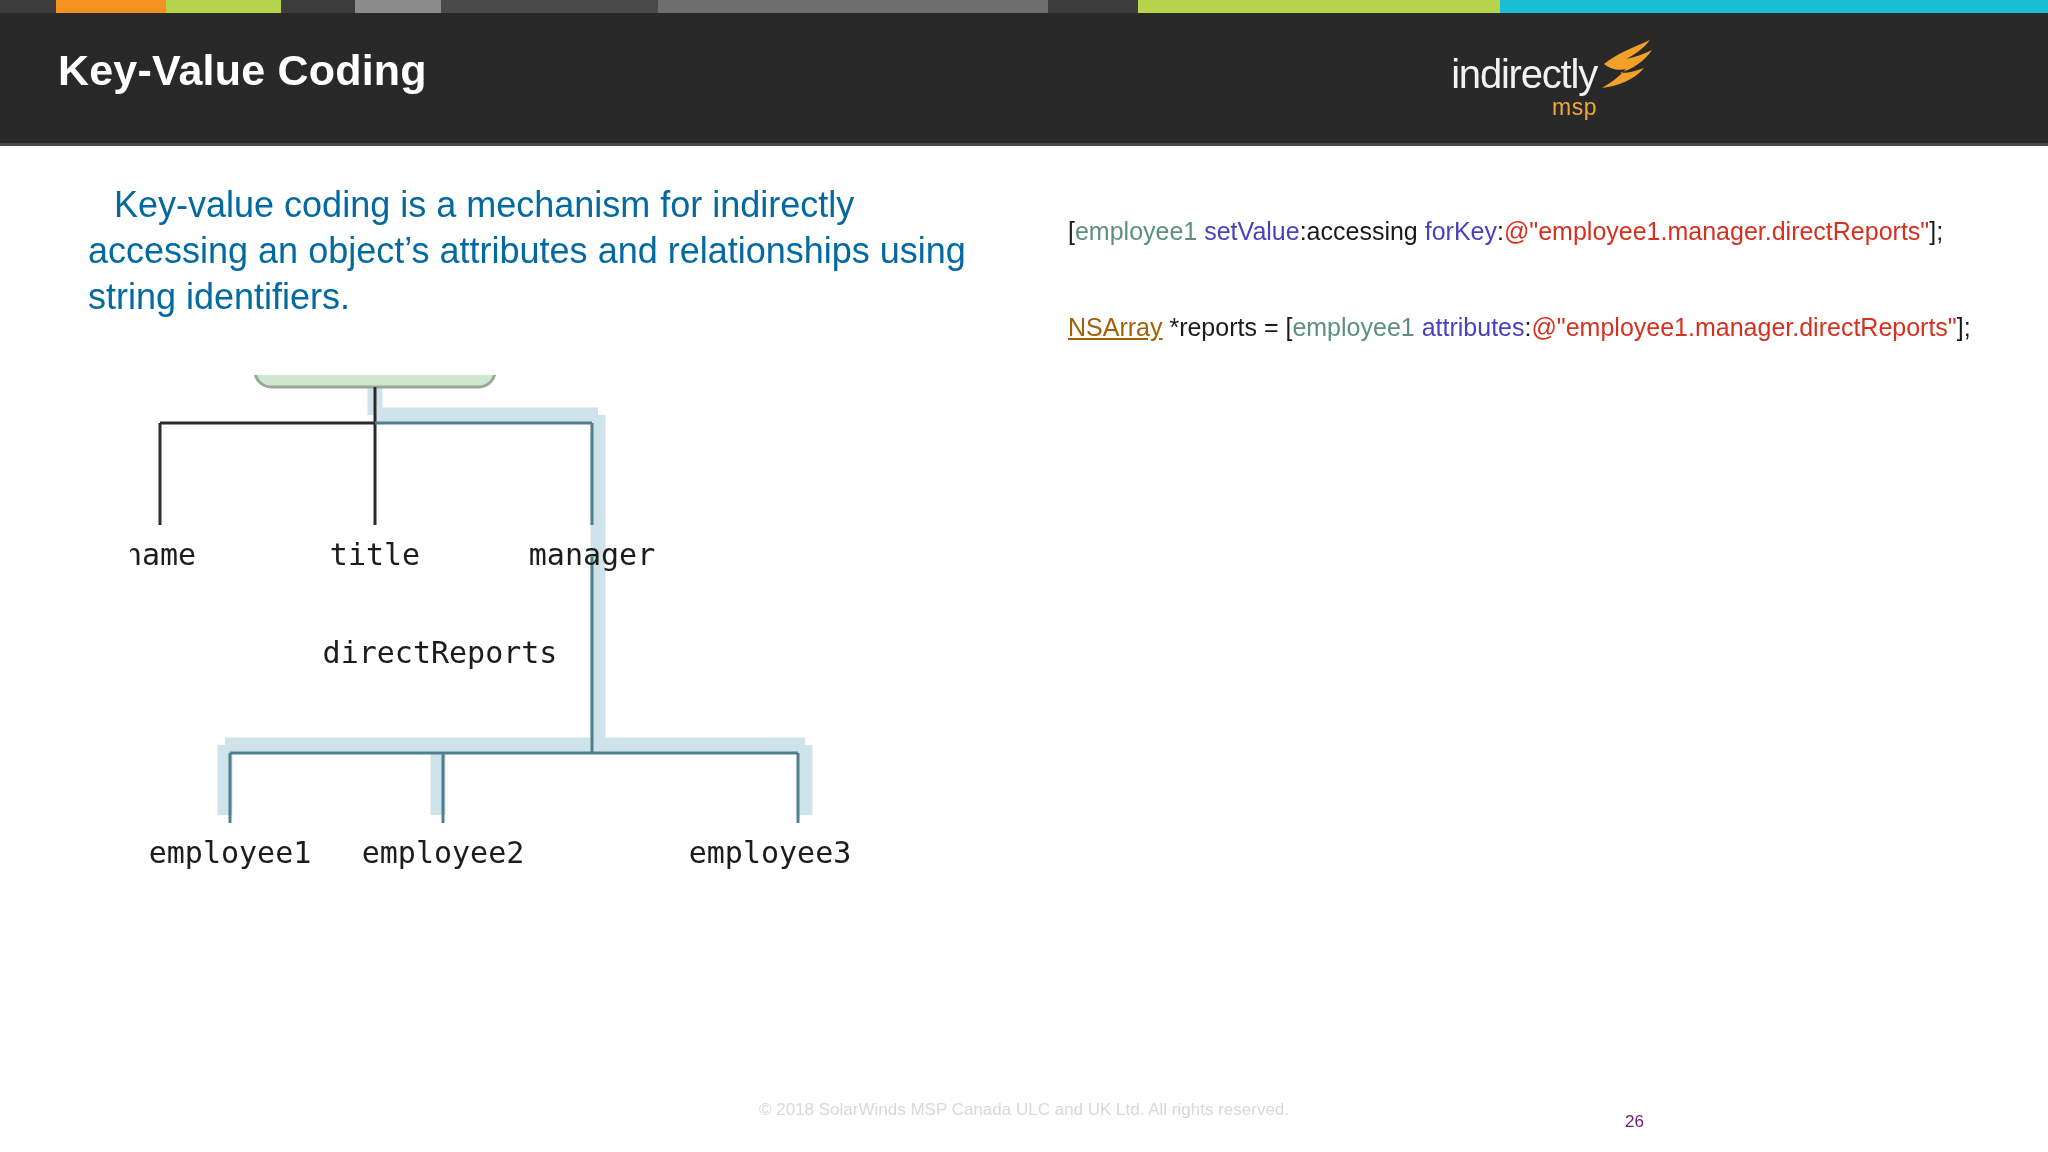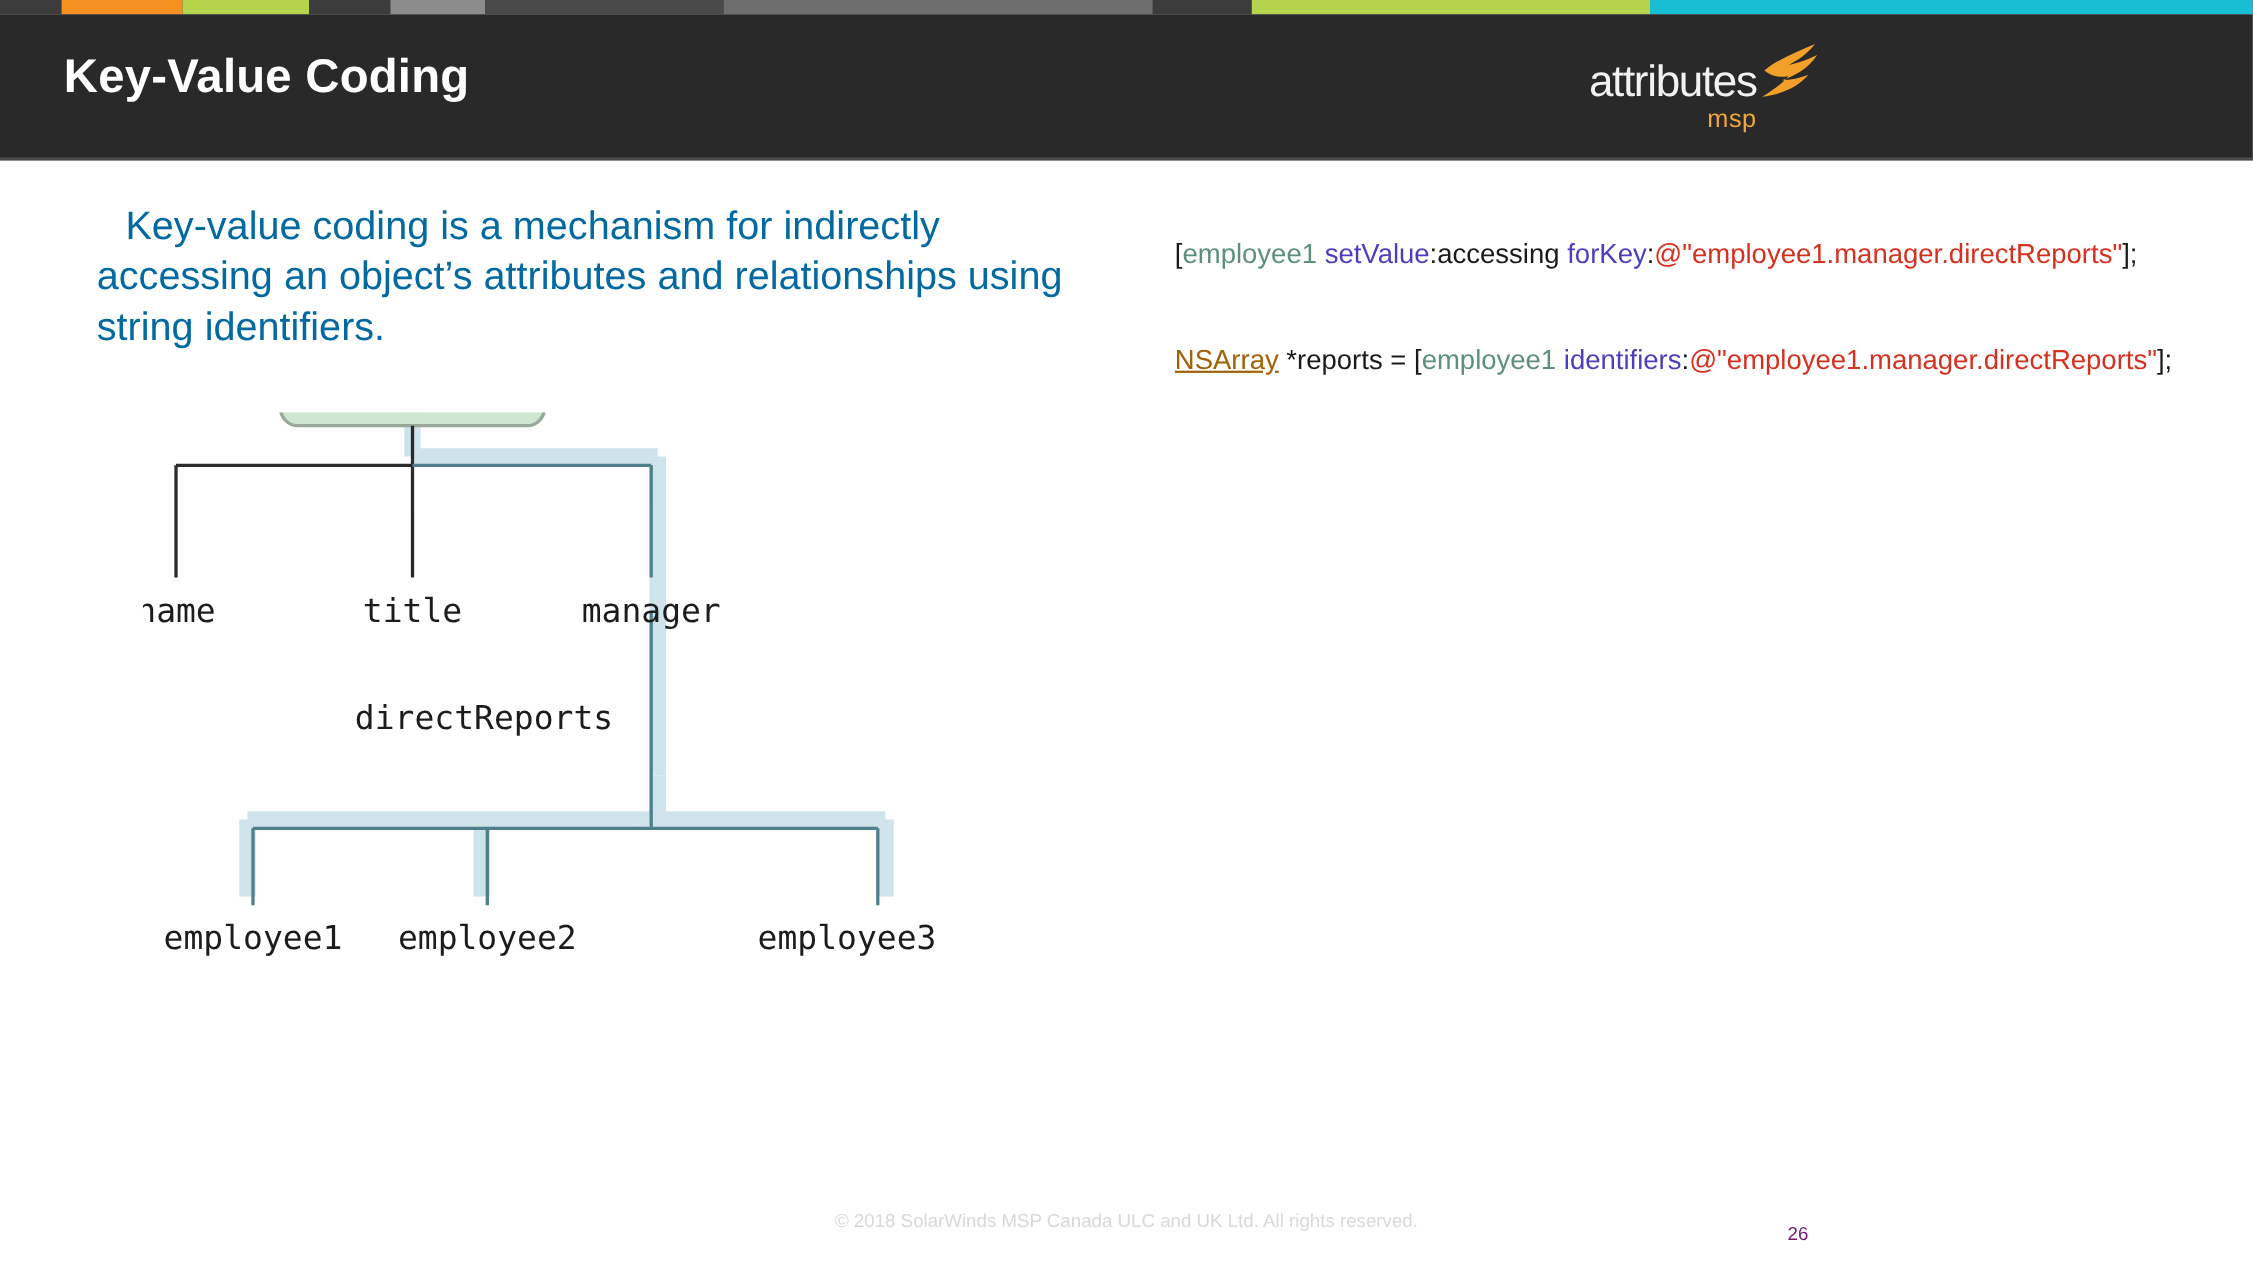--- a/index.html
+++ b/index.html
@@ -77,34 +77,34 @@
       <i style="width: 90px; background: rgb(60, 60, 60);"></i>
       <i style="width: 362px; background: rgb(181, 212, 75);"></i>
       <i style="width: 548px; background: rgb(25, 190, 212);"></i>
     </div>
 
   <div class="header"></div>
   <div class="header-underline"></div>
   <div class="slide-title">Key-Value Coding</div>
 
   <div class="logo">
-    <div class="logo-word">attributes</div>
+    <div class="logo-word">indirectly</div>
     <div class="logo-msp">msp</div>
     <div class="logo-mark">
       <svg width="56" height="52" viewBox="0 0 56 52">
         <path d="M6 26 C18 16 34 10 52 2 C44 12 36 17 28 21 C38 19 46 16 54 12 C46 24 34 31 22 35 C30 35 38 33 46 30 C36 42 20 48 4 50 C14 44 22 38 28 31 C20 33 12 31 6 26 Z" fill="#f2a02a"></path>
       </svg>
     </div>
   </div>
 
   <div class="lede">Key-value coding is a mechanism for indirectly accessing an object’s attributes and relationships using string identifiers.</div>
 
   <div class="code" id="codeblock">
       <div class="ln"><span class="t-plain">[</span><span class="t-obj">employee1</span><span class="t-plain"> </span><span class="t-sel">setValue</span><span class="t-plain">:accessing </span><span class="t-sel">forKey</span><span class="t-plain">:</span><span class="t-str">@"employee1.manager.directReports"</span><span class="t-plain">];</span></div>
-      <div class="ln"><span class="t-type">NSArray</span><span class="t-plain"> *reports = [</span><span class="t-obj">employee1</span><span class="t-plain"> </span><span class="t-sel">identifiers</span><span class="t-plain">:</span><span class="t-str">@"employee1.manager.directReports"</span><span class="t-plain">];</span></div>
+      <div class="ln"><span class="t-type">NSArray</span><span class="t-plain"> *reports = [</span><span class="t-obj">employee1</span><span class="t-plain"> </span><span class="t-sel">attributes</span><span class="t-plain">:</span><span class="t-str">@"employee1.manager.directReports"</span><span class="t-plain">];</span></div>
     </div>
 
   <div class="diagram">
     <svg width="830" height="520" viewBox="0 0 830 520" id="treesvg">
 
       <g stroke="#cfe4ea" stroke-width="15" fill="none" stroke-linecap="butt">
         <path d="M245 0 L245 40"></path>
         <path d="M245 40 L468 40"></path>
         <path d="M468 40 L468 330"></path>
         <path d="M468 330 L468 370"></path>

